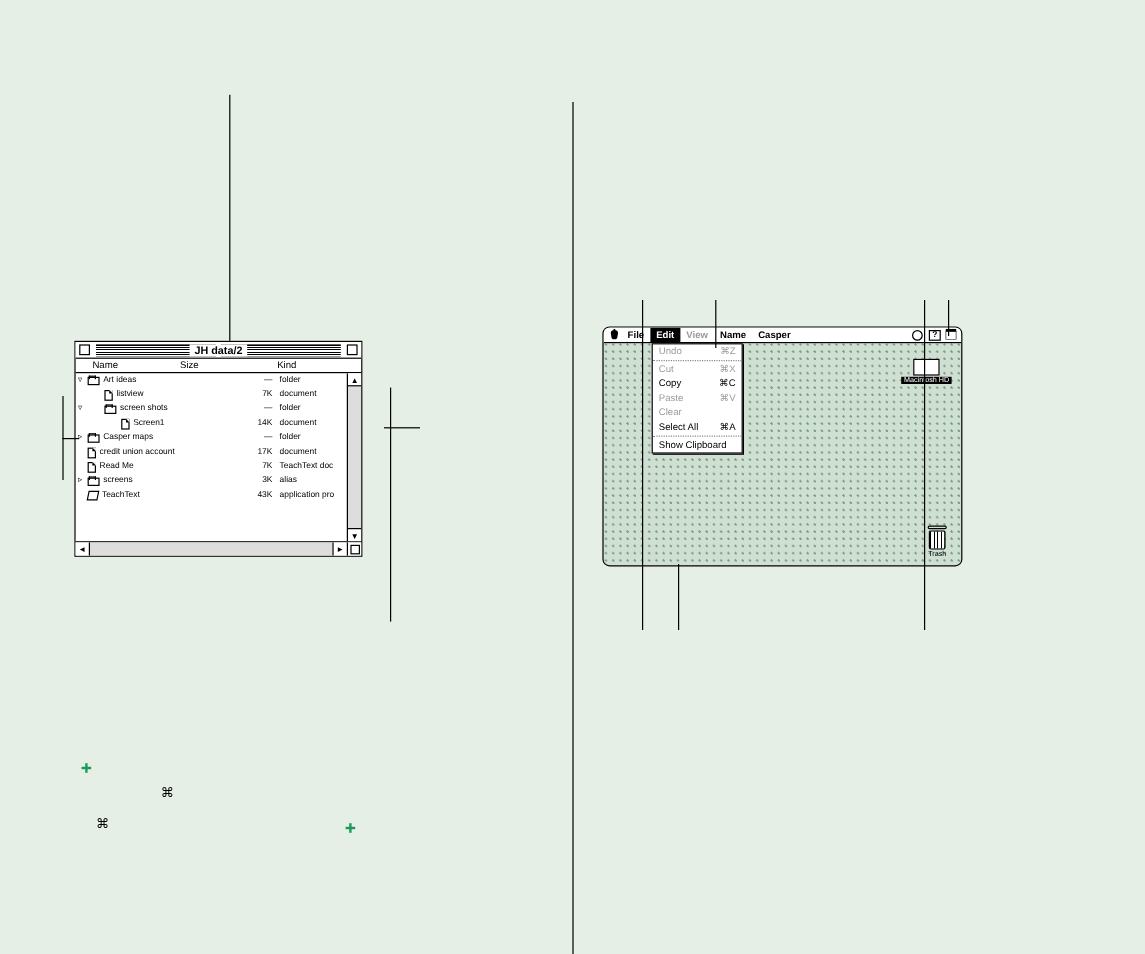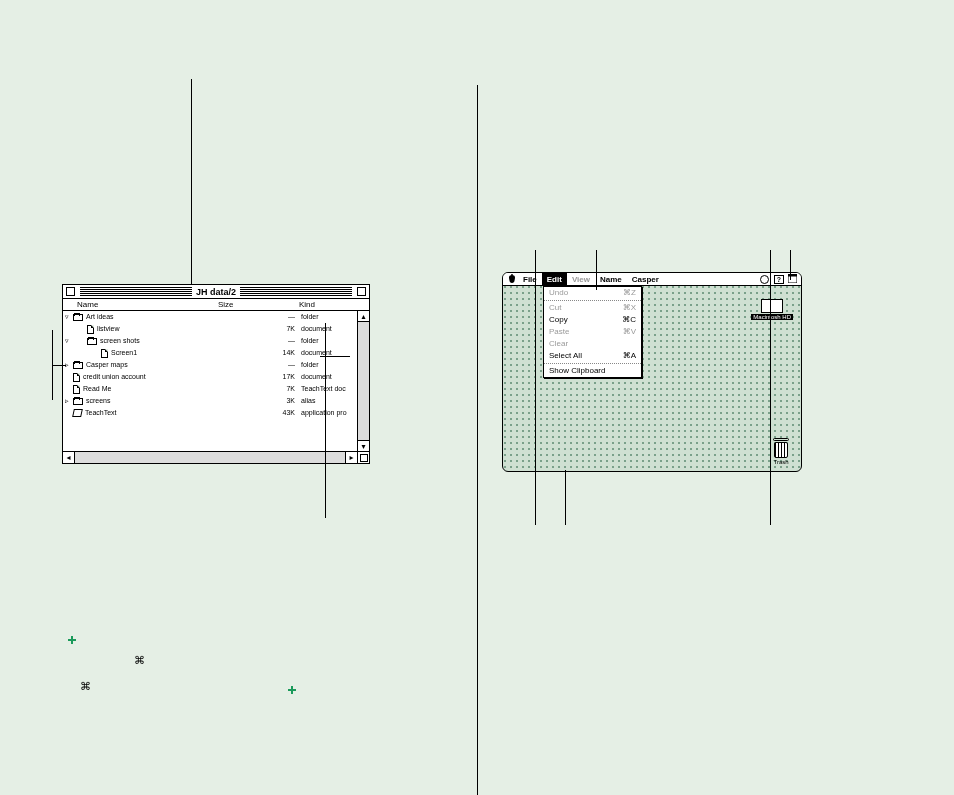--- a/index.html
+++ b/index.html
@@ -20,21 +20,21 @@
     width: 1px;
     height: 710px;
     background: #000;
   }
 
   
   .finder-window {
     position: absolute;
     left: 62px;
     top: 284px;
-    width: 308px;
+    width: 240px;
     height: 180px;
     background: #fff;
     border: 1px solid #000;
   }
   .finder-titlebar {
     height: 14px;
     border-bottom: 1px solid #000;
     display: flex;
     align-items: center;
     background: #fff;
@@ -226,21 +226,21 @@
     border:1px solid #000;
     width:10px;height:9px;
     font-size:7px;line-height:8px;text-align:center;
     margin-right:2px;
   }
 
   .dropdown {
     position: absolute;
     left: 40px;
     top: 13px;
-    width: 99px;
+    width: 76px;
     background: #fff;
     border: 1px solid #000;
     box-shadow: 1px 1px 0 #000;
     font-size: 8px;
   }
   .dropdown .ditem {
     display:flex;
     justify-content: space-between;
     padding: 1px 5px;
     line-height: 10px;

